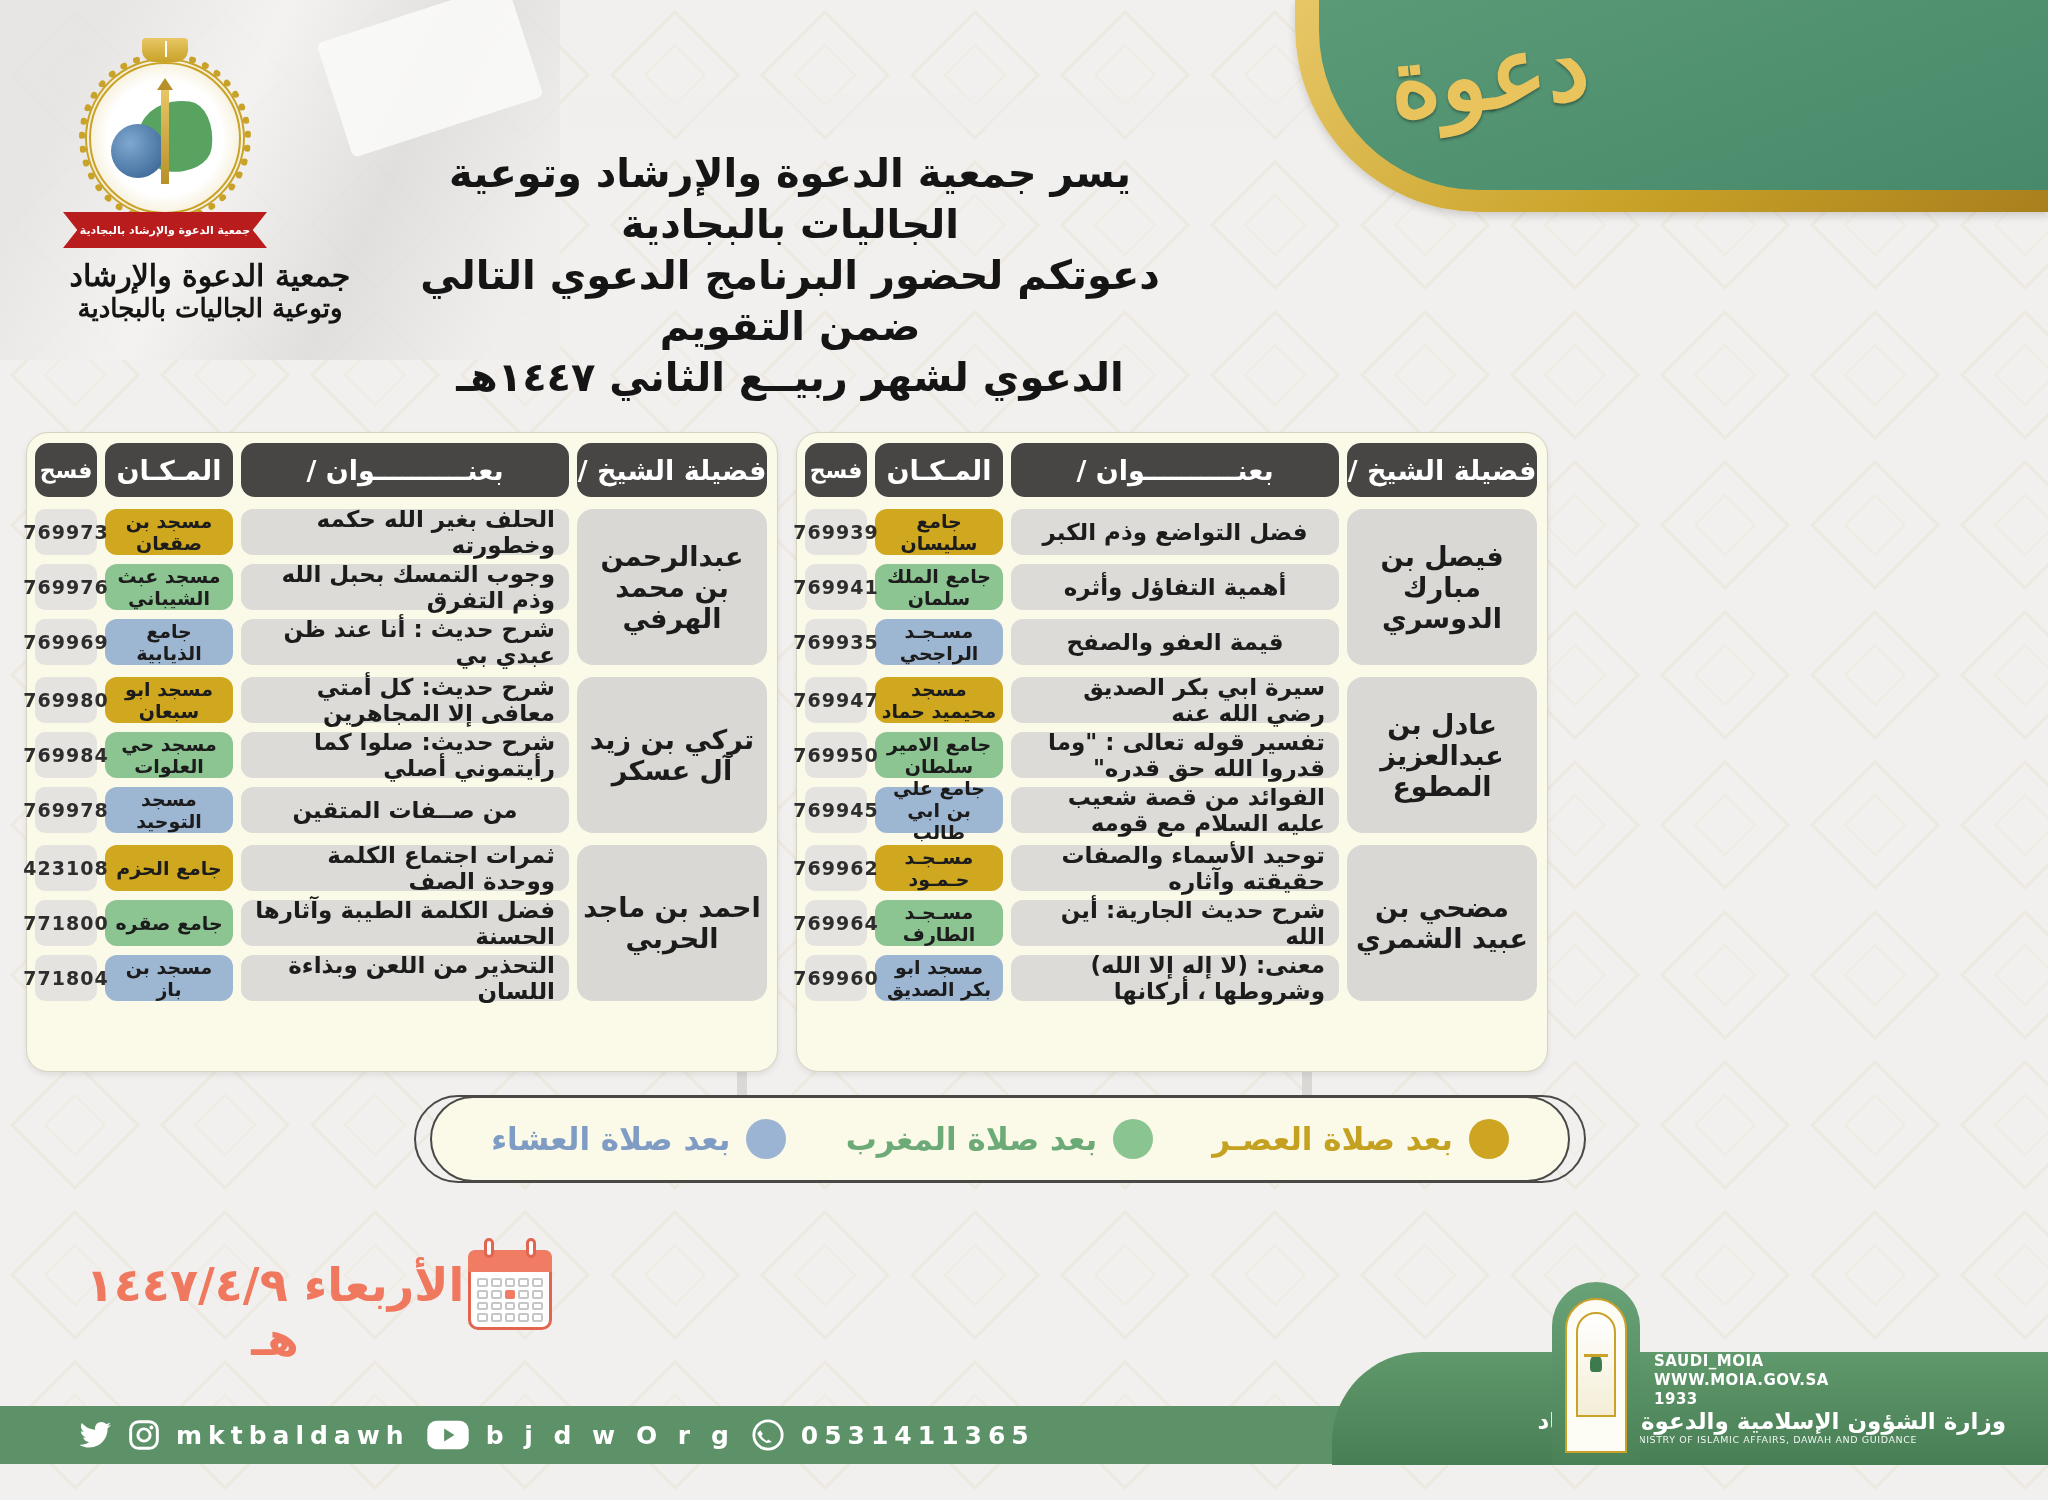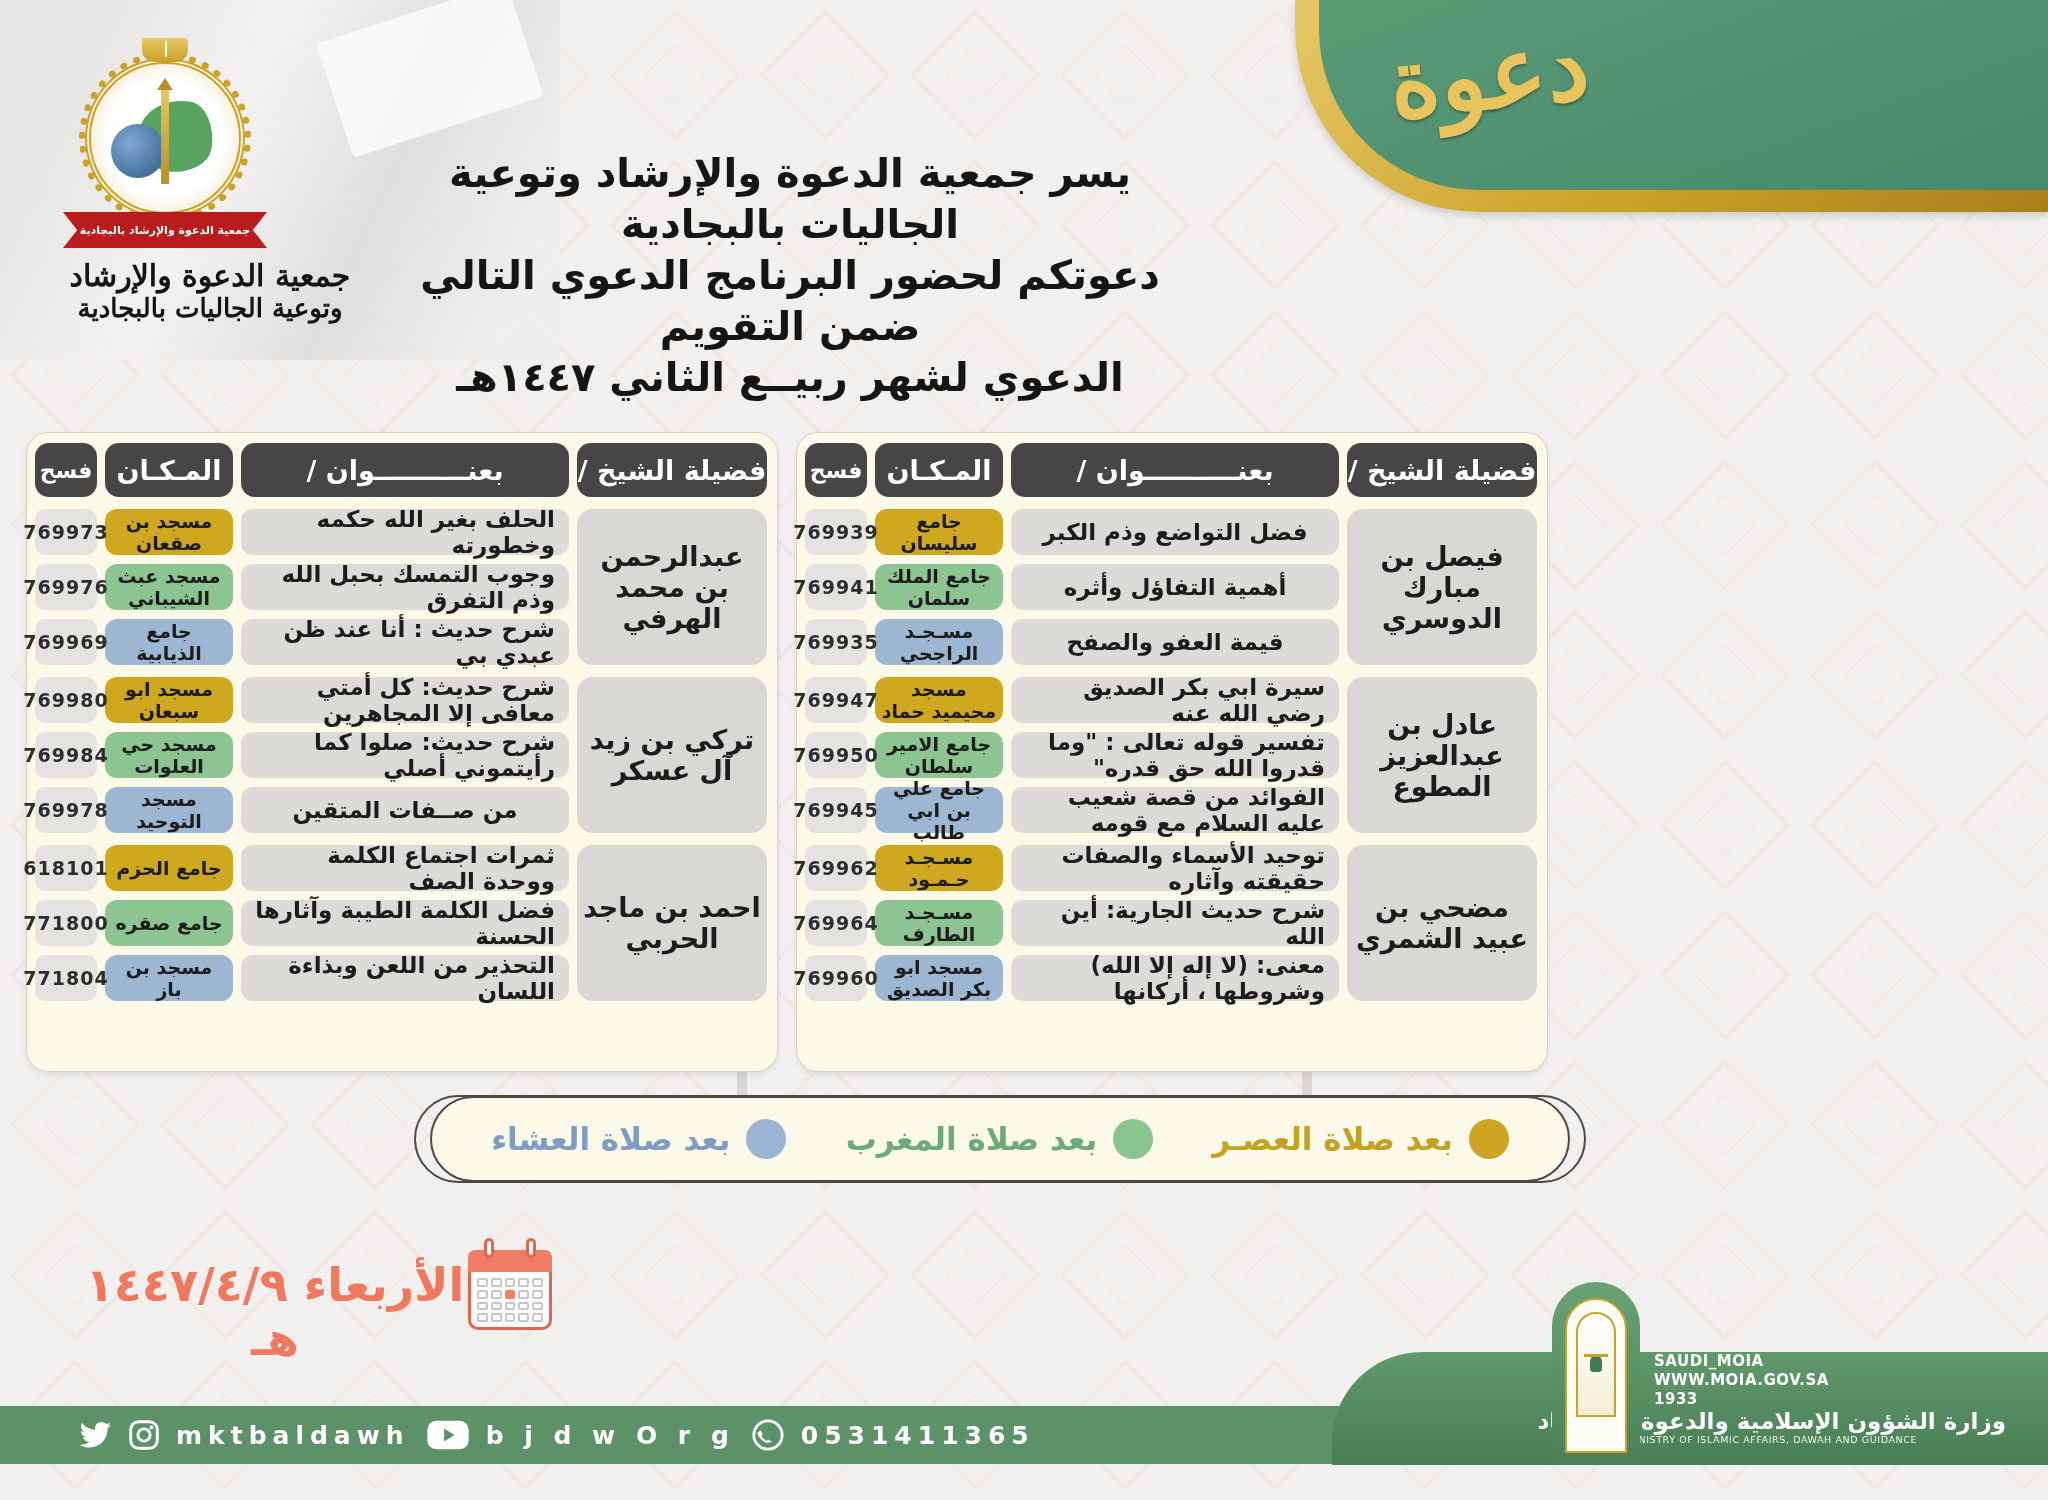--- a/index.html
+++ b/index.html
@@ -261,21 +261,21 @@
         <div class="cell place maghrib">مسجد حي العلوات</div>
         <div class="cell permit">769984</div>
         <div class="cell title">من صــفات المتقين</div>
         <div class="cell place isha">مسجد التوحيد</div>
         <div class="cell permit">769978</div>
       </div>
       <div class="group">
         <div class="cell sheikh">احمد بن ماجد الحربي</div>
         <div class="cell title">ثمرات اجتماع الكلمة ووحدة الصف</div>
         <div class="cell place asr">جامع الحزم</div>
-        <div class="cell permit">618101</div>
+        <div class="cell permit">423108</div>
         <div class="cell title">فضل الكلمة الطيبة وآثارها الحسنة</div>
         <div class="cell place maghrib">جامع صقره</div>
         <div class="cell permit">771800</div>
         <div class="cell title">التحذير من اللعن وبذاءة اللسان</div>
         <div class="cell place isha">مسجد بن باز</div>
         <div class="cell permit">771804</div>
       </div>
     </div>
   </div>
 

